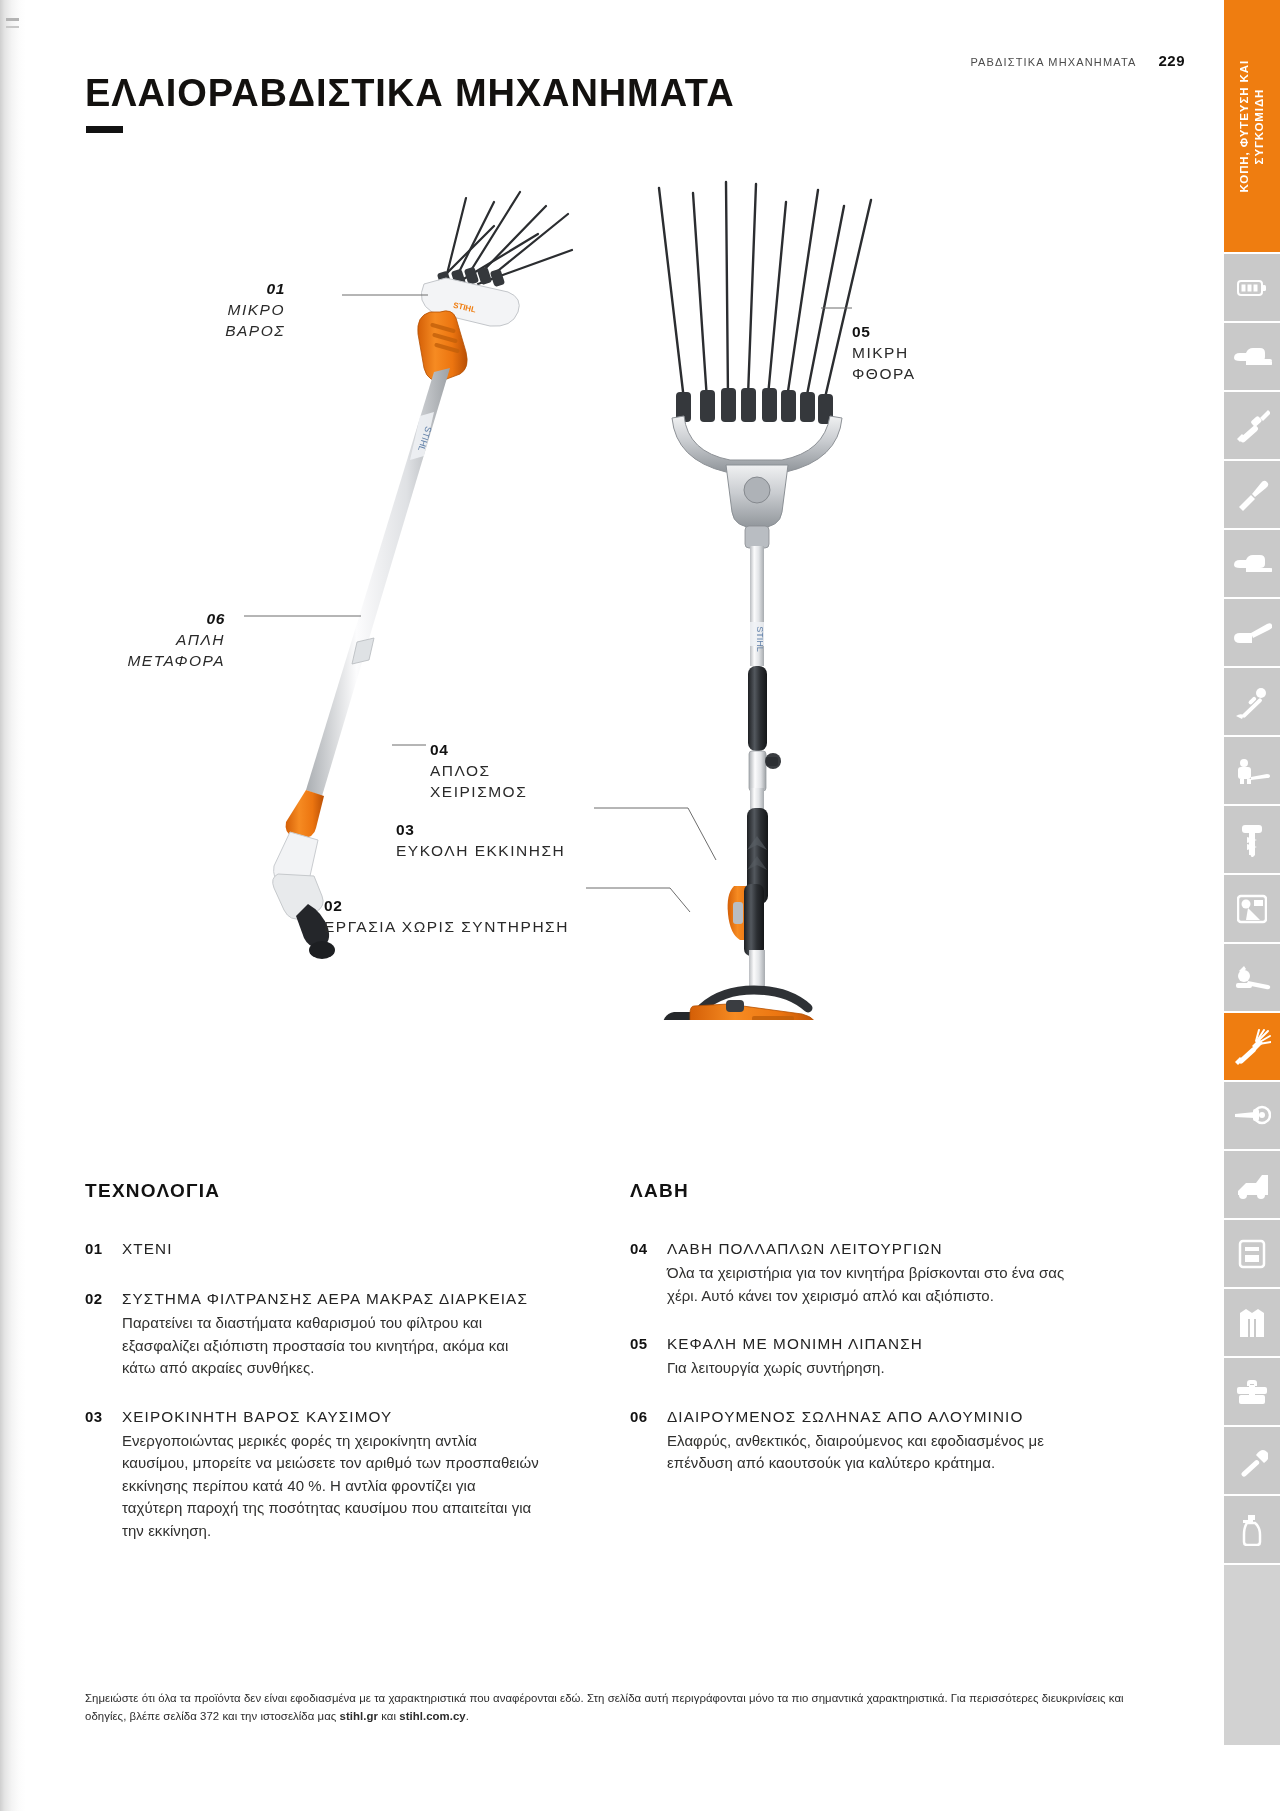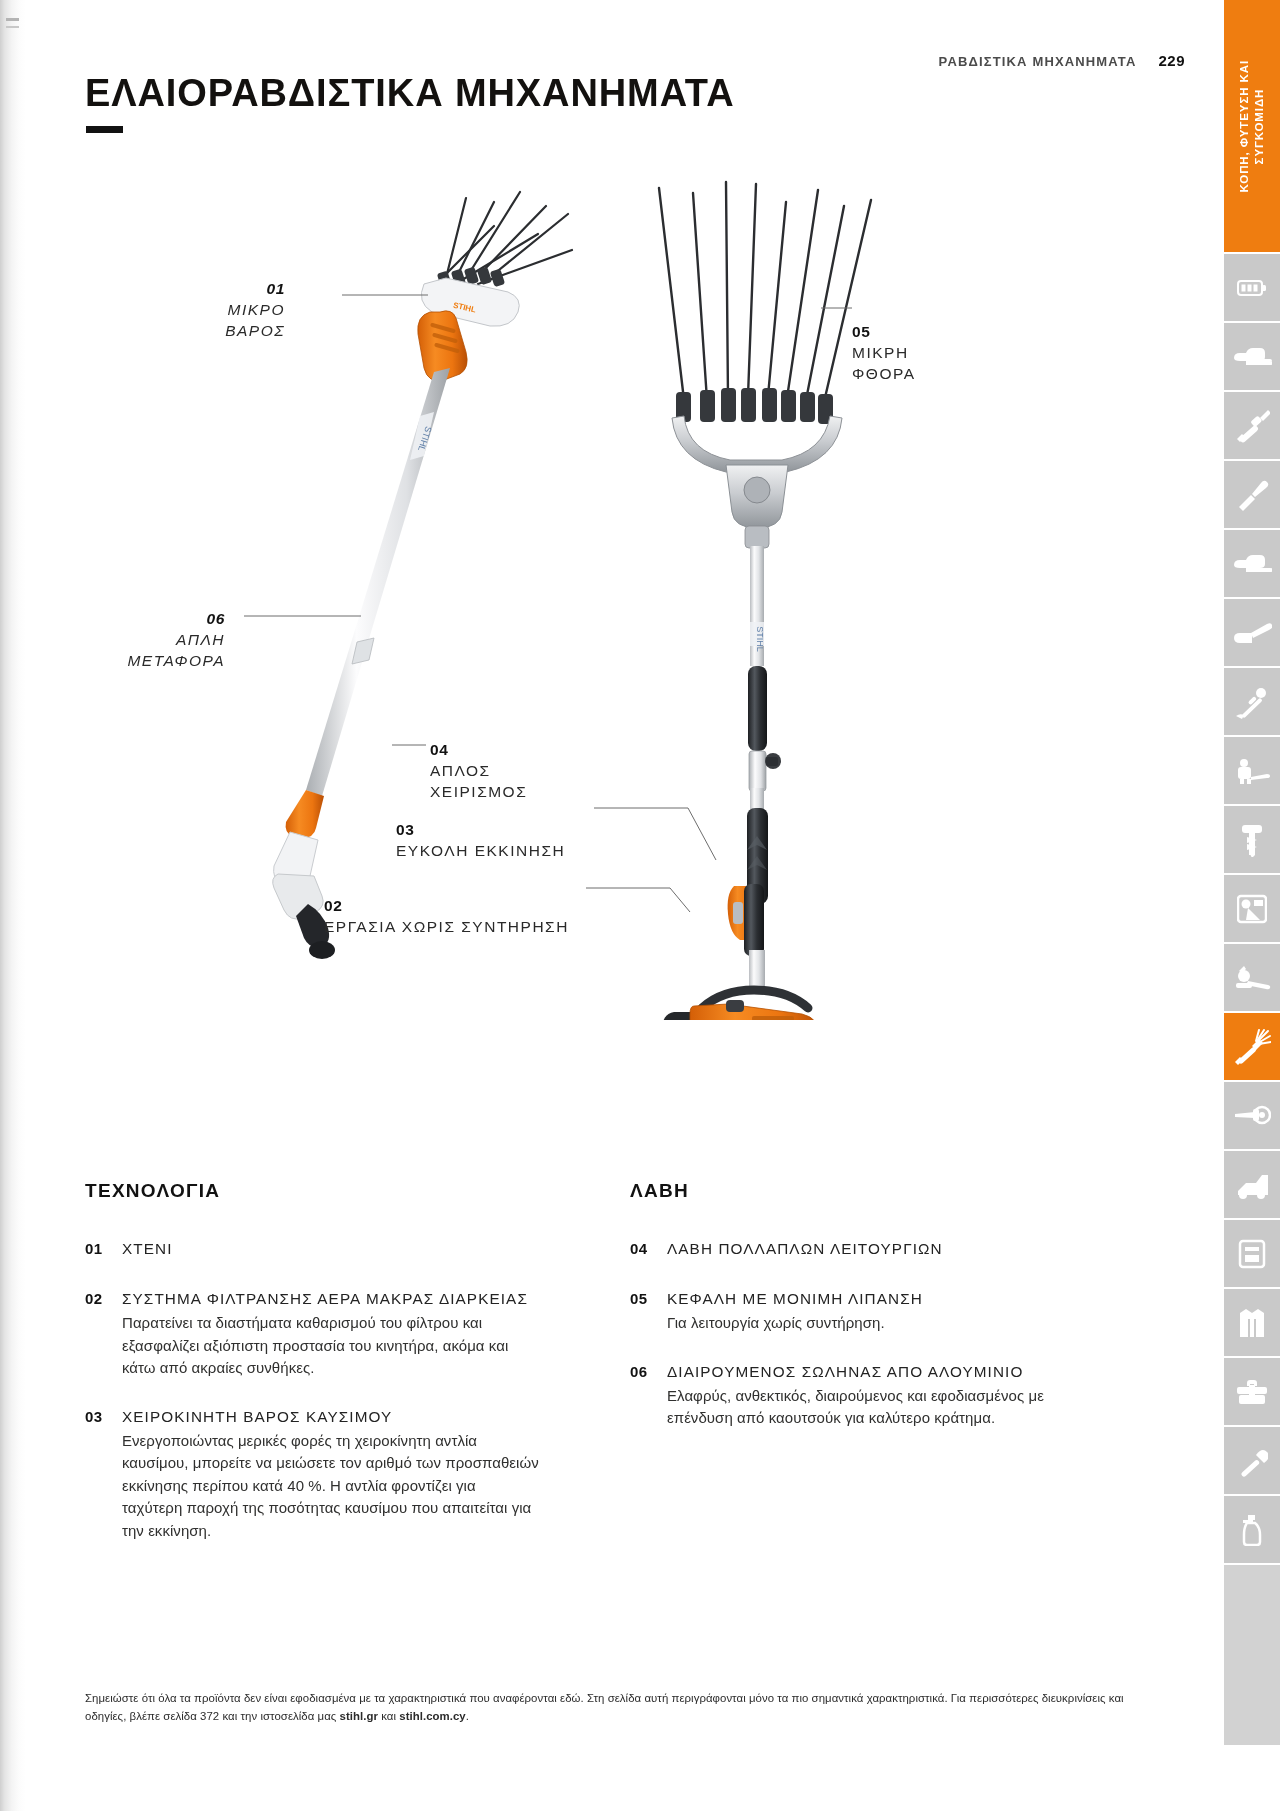--- a/index.html
+++ b/index.html
@@ -97,24 +97,24 @@
   .page-header {
     position: absolute;
     right: 95px;
     top: 52px;
     display: flex;
     align-items: baseline;
     gap: 22px;
     white-space: nowrap;
   }
   .header-section {
-    font-size: 13px;
+    font-size: 11px;
     letter-spacing: 1.15px;
     color: #4b4b4b;
-    font-weight: 700;
+    font-weight: 400;
   }
   .header-pageno {
     font-size: 15px;
     font-weight: bold;
     color: #121212;
     letter-spacing: 0.5px;
   }
 
   
   .title {
@@ -484,20 +484,21 @@
       </div>
     </div>
 
     <div class="col">
       <div class="col-title">ΛΑΒΗ</div>
 
       <div class="feature">
         <div class="feature-num">04</div>
         <div class="feature-body">
           <div class="feature-head">ΛΑΒΗ ΠΟΛΛΑΠΛΩΝ ΛΕΙΤΟΥΡΓΙΩΝ</div>
+          <div class="feature-text">Όλα τα χειριστήρια για τον κινητήρα βρίσκονται στο ένα σας χέρι. Αυτό κάνει τον χειρισμό απλό και αξιόπιστο.</div>
         </div>
       </div>
 
       <div class="feature">
         <div class="feature-num">05</div>
         <div class="feature-body">
           <div class="feature-head">ΚΕΦΑΛΗ ΜΕ ΜΟΝΙΜΗ ΛΙΠΑΝΣΗ</div>
           <div class="feature-text">Για λειτουργία χωρίς συντήρηση.</div>
         </div>
       </div>

